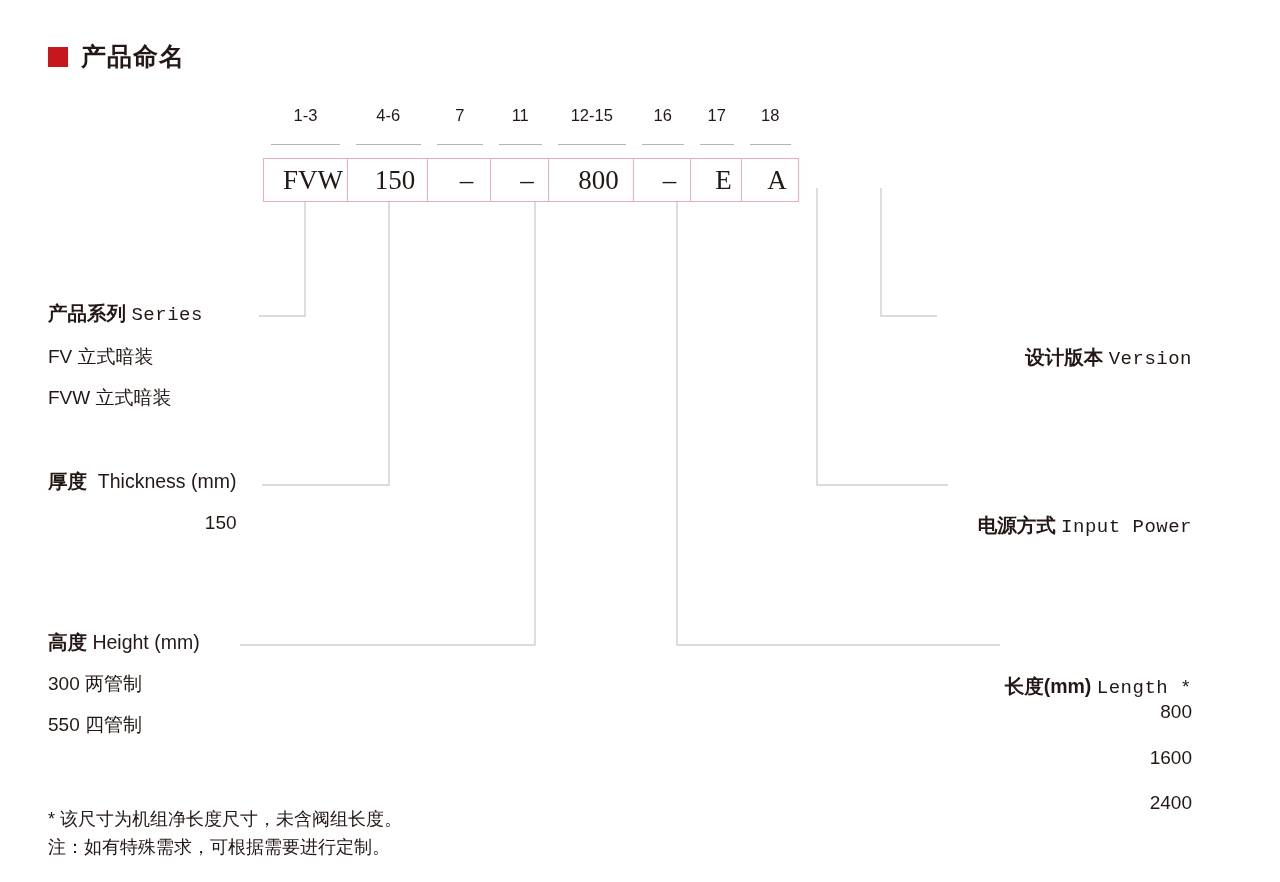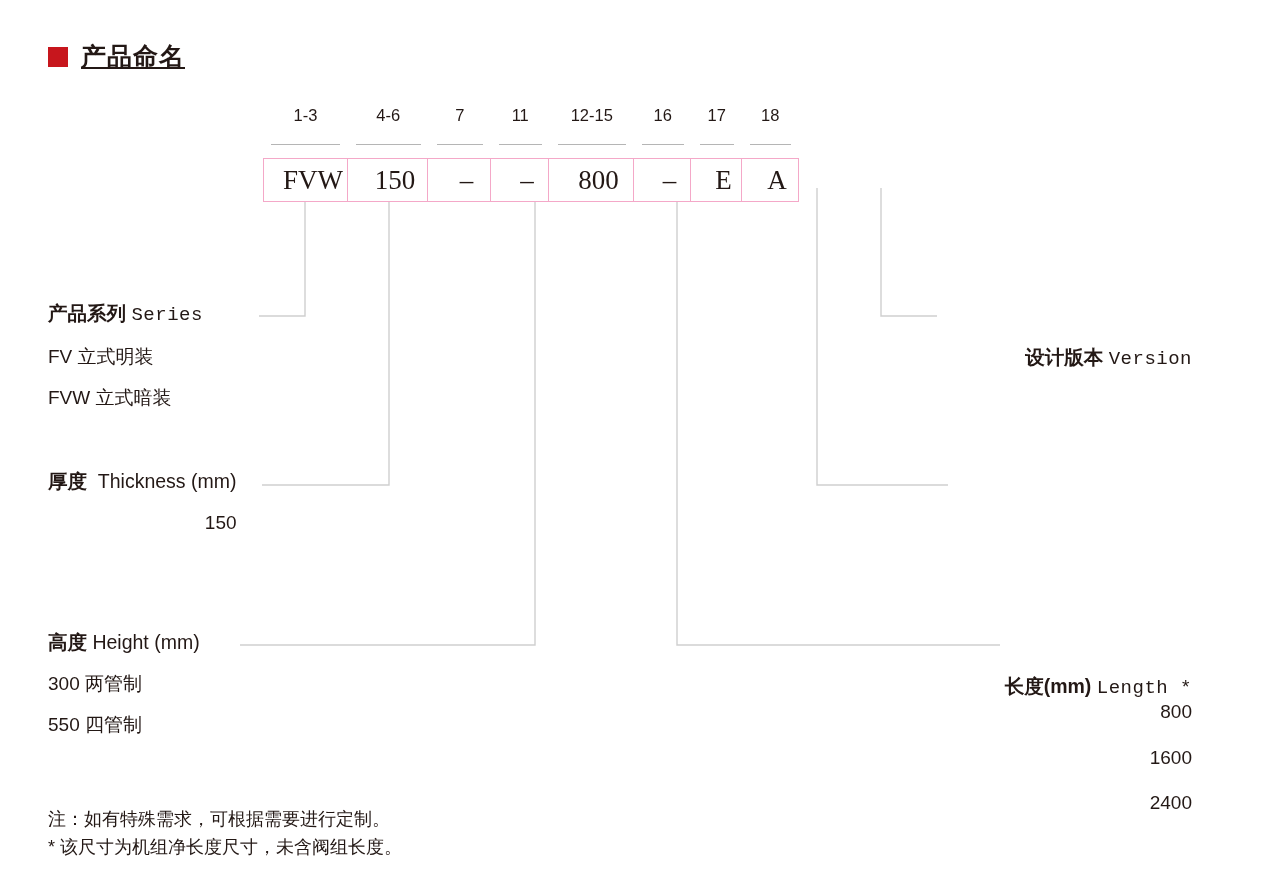--- a/index.html
+++ b/index.html
@@ -17,21 +17,20 @@
   }
 
   
   #section-heading {
     position: absolute;
     left: 48px;
     top: 44px;
     display: flex;
     align-items: center;
     gap: 13px;
-    text-decoration: underline;
   }
   #section-heading .marker {
     width: 20px;
     height: 20px;
     background: #c7161d;
     display: block;
   }
   #section-heading .htext {
     font-size: 25px;
     font-weight: 700;
@@ -250,21 +249,21 @@
           <div class="code-cell w-9">A</div>
         </div>
     </div>
   </div>
 </div>
 
 <div class="ann" id="ann-series">
   <div class="ann-title">
     <span class="cn">产品系列</span><span>&nbsp;</span><span class="en-mono">Series</span>
   </div>
-  <div class="ann-line gap-md">FV  立式明装</div>
+  <div class="ann-line gap-md">FV  立式暗装</div>
   <div class="ann-line gap-sm">FVW  立式暗装</div>
 </div>
 
 <div class="ann" id="ann-thickness">
   <div class="ann-title">
     <span class="cn">厚度</span><span>&nbsp;&nbsp;</span><span class="en-sans">Thickness (mm)</span>
   </div>
   <div class="ann-line gap-md">150</div>
 </div>
 
@@ -276,27 +275,30 @@
   <div class="ann-line gap-sm">550  四管制</div>
 </div>
 
 <div class="ann right" id="ann-version">
   <div class="ann-title">
     <span class="cn">设计版本</span><span>&nbsp;</span><span class="en-mono">Version</span>
   </div>
 </div>
 
 <div class="ann right" id="ann-power">
+  <div class="ann-title">
+    <span class="cn">电源方式</span><span>&nbsp;</span><span class="en-mono">Input Power</span>
+  </div>
 </div>
 
 <div class="ann right" id="ann-length">
   <div class="ann-title">
     <span class="cn">长度(mm)</span><span>&nbsp;</span><span class="en-mono">Length *</span>
   </div>
   <div class="ann-line">800</div>
   <div class="ann-line">1600</div>
   <div class="ann-line">2400</div>
 </div>
 
 <div id="footnotes">
+  <div class="fn">* 该尺寸为机组净长度尺寸，未含阀组长度。</div>
   <div class="fn">注：如有特殊需求，可根据需要进行定制。</div>
-  <div class="fn">* 该尺寸为机组净长度尺寸，未含阀组长度。</div>
 </div>
 
 </body></html>

